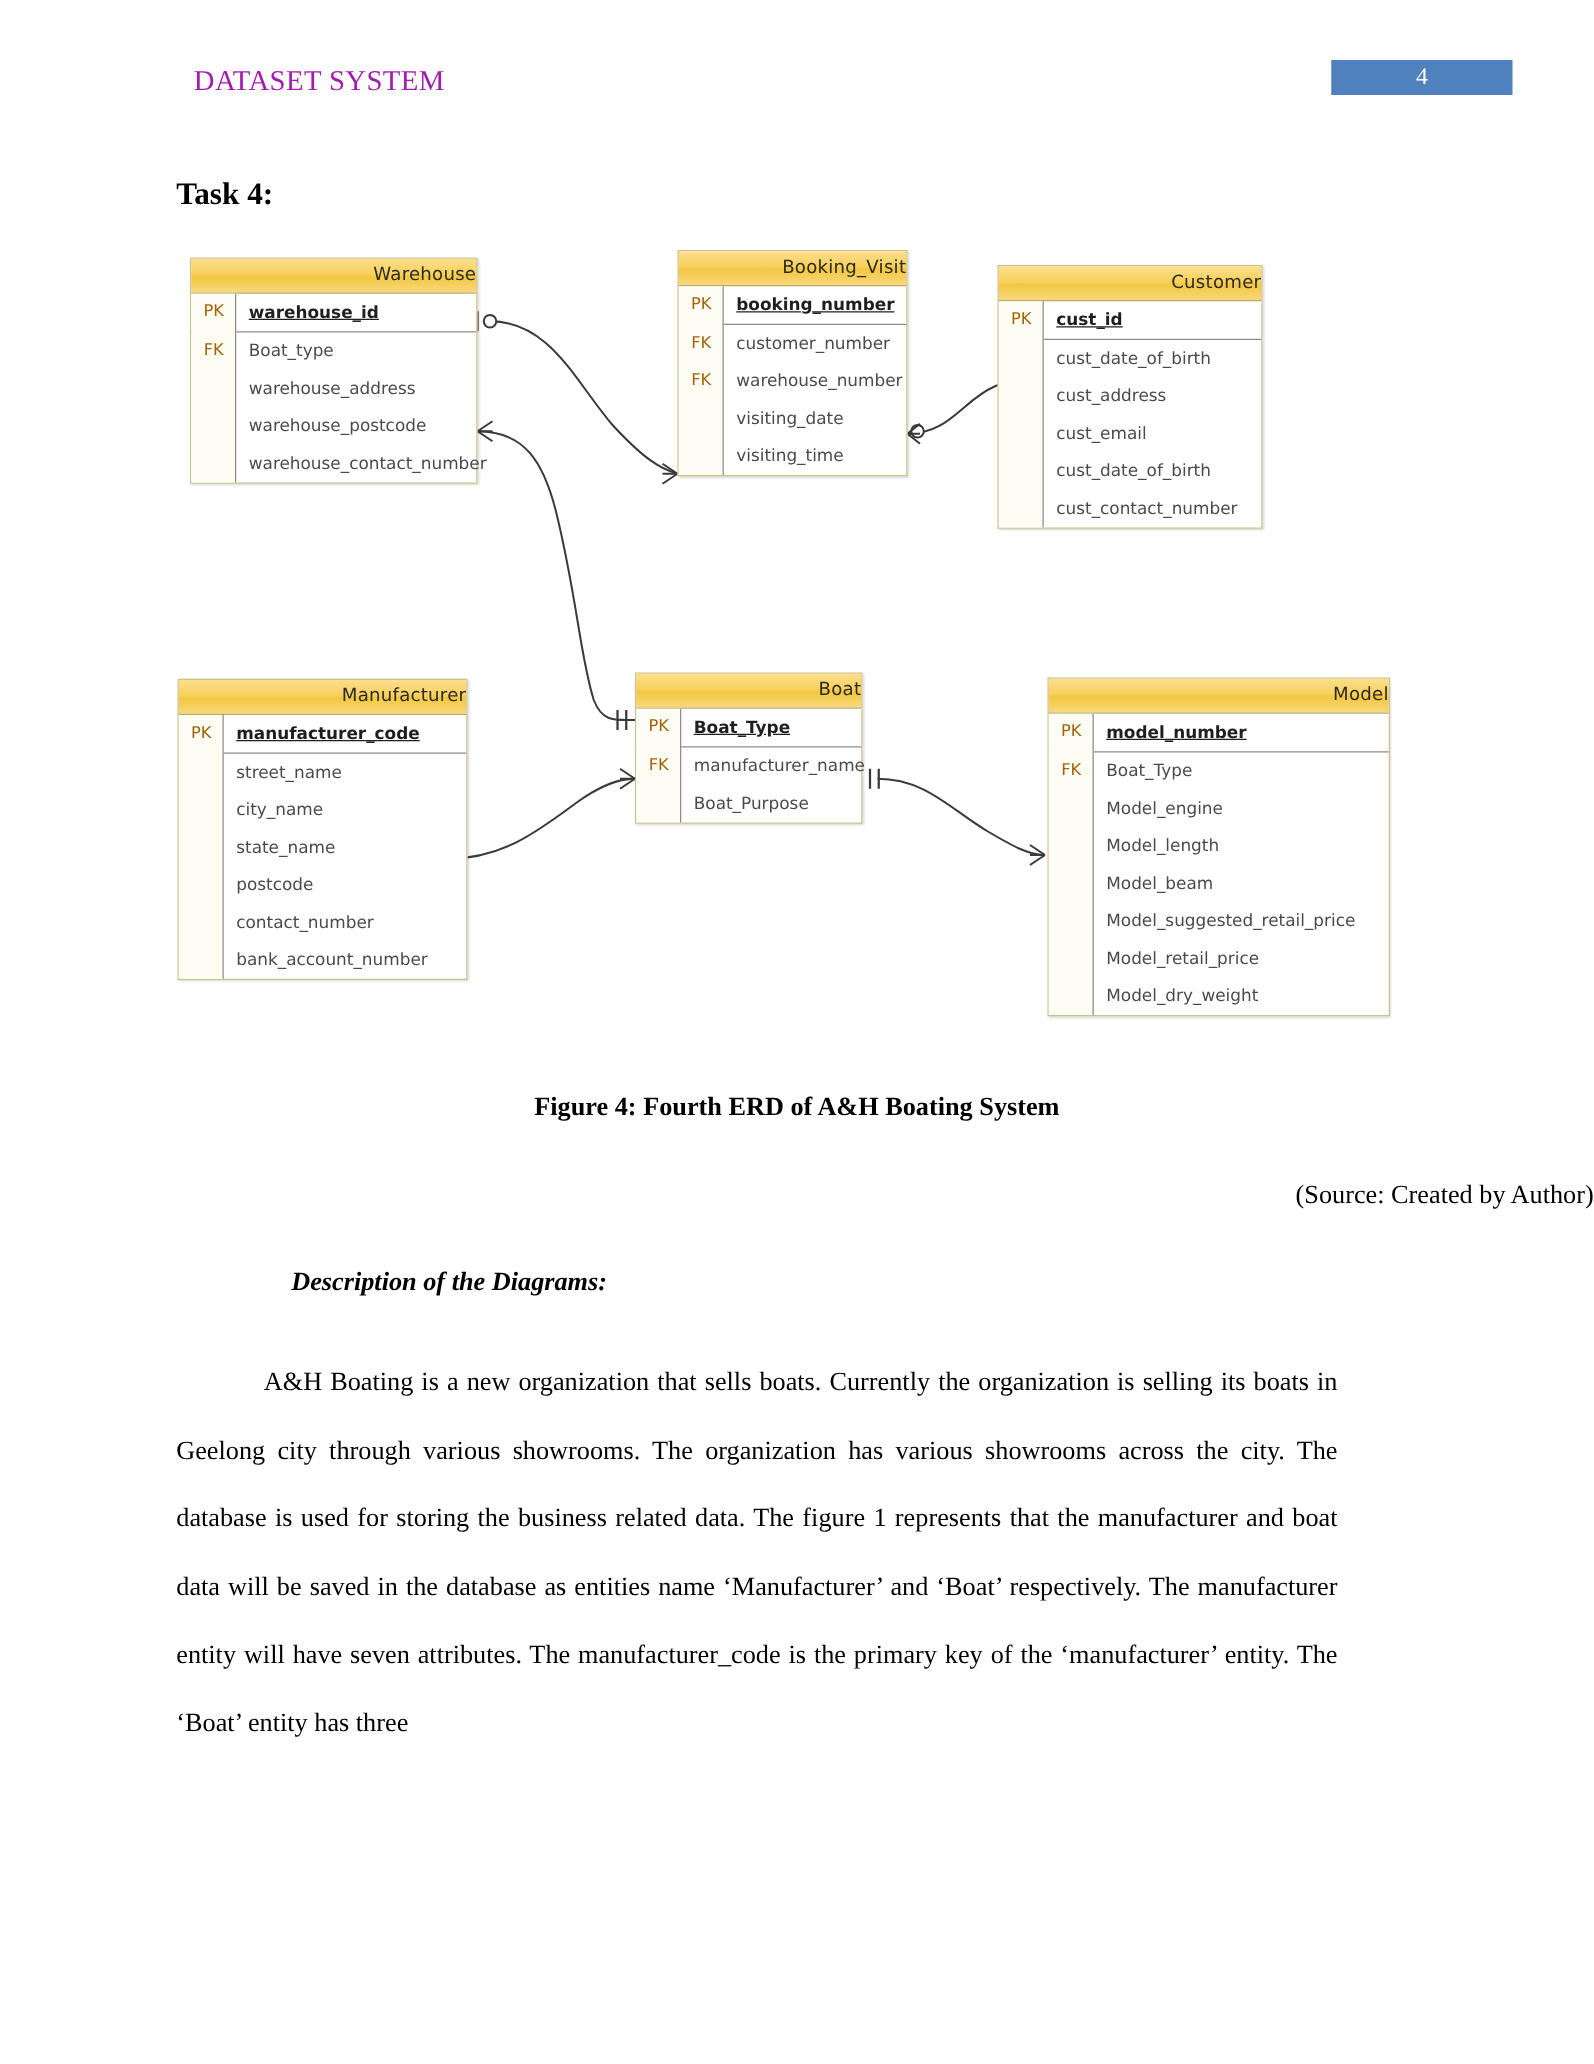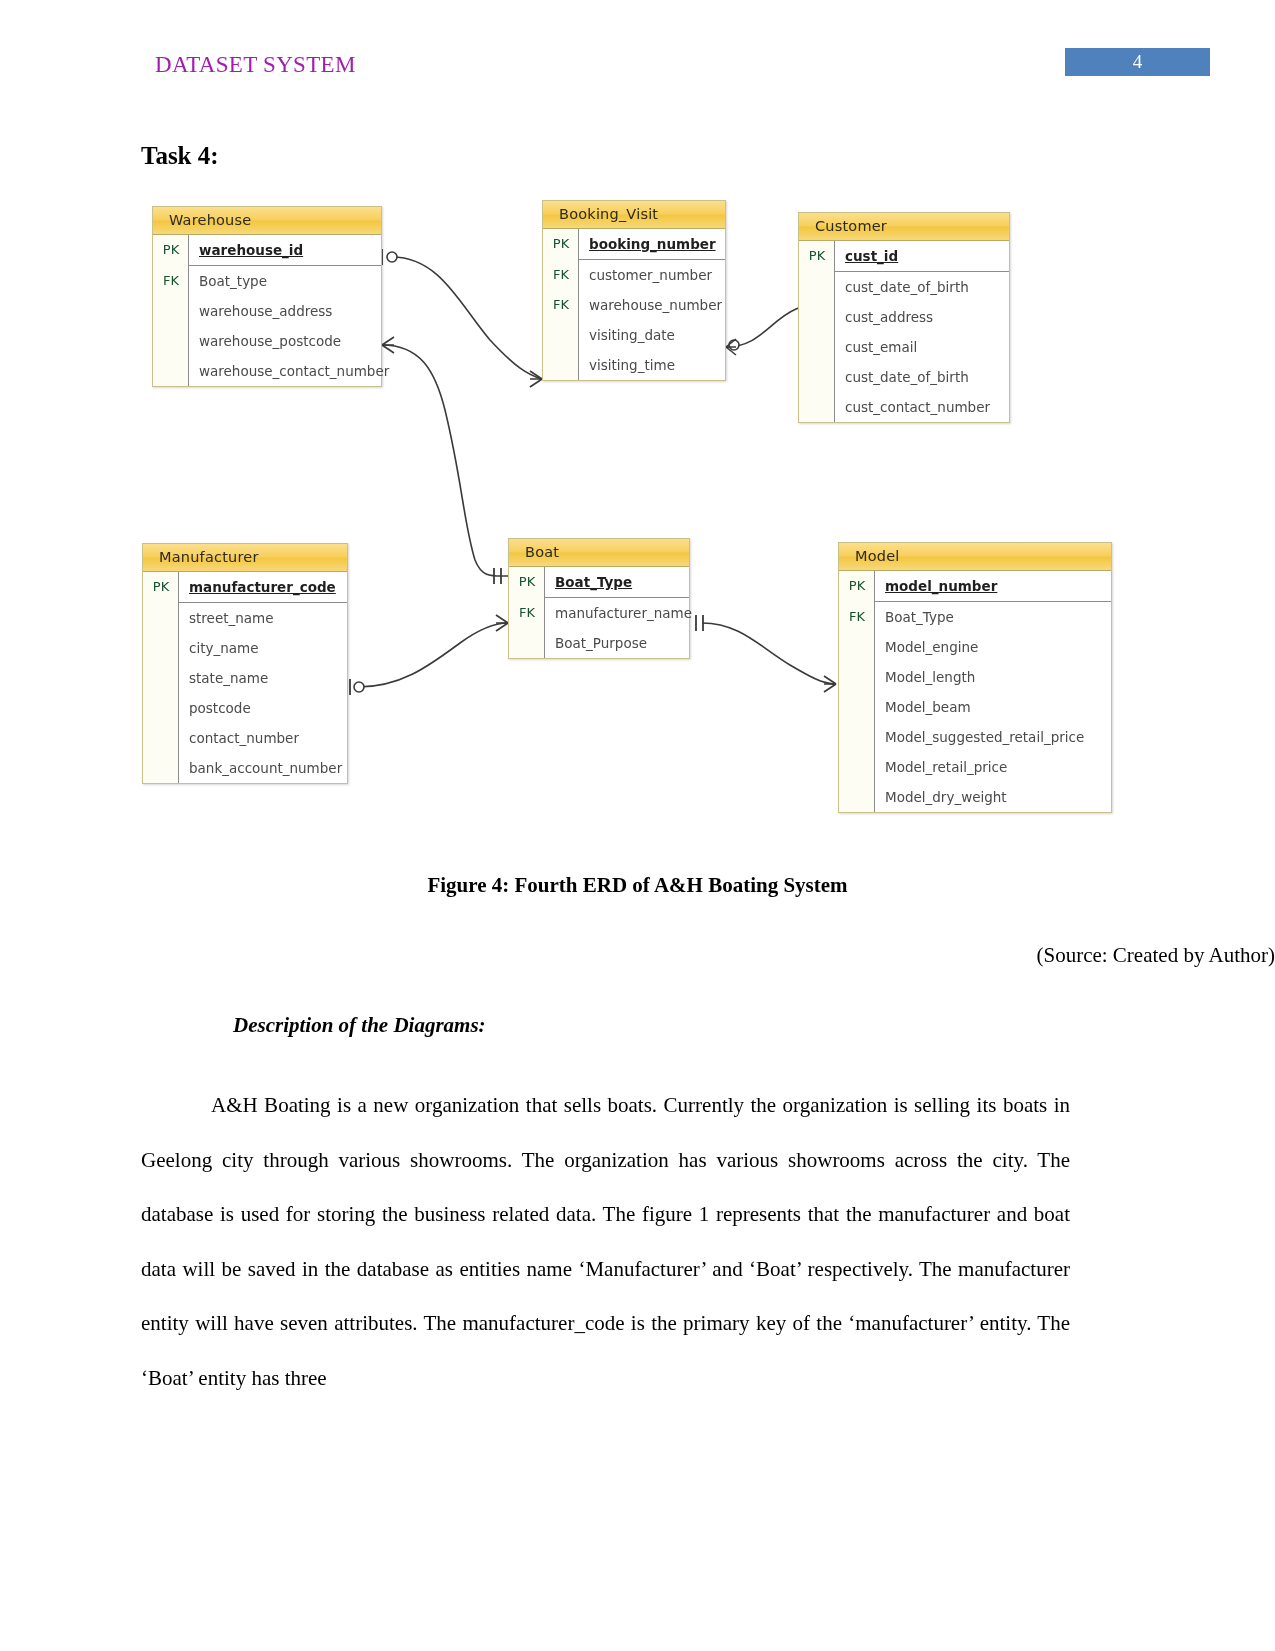--- a/index.html
+++ b/index.html
@@ -83,24 +83,24 @@
   .entity {
     position: absolute;
     background: #ffffff;
     border: 1px solid #c9c08a;
     box-shadow: 1px 1px 2px rgba(0,0,0,0.16);
     font-family: "DejaVu Sans", sans-serif;
   }
   .entity-header {
     background: linear-gradient(to bottom, #fbdf8c 0%, #f7cf5c 48%, #f3c73f 52%, #f8d87b 100%);
     border-bottom: 1px solid #b7a96a;
-    text-align: left;
+    text-align: right;
     font-size: 14.5px;
     color: #2c2a22;
-    padding: 5px 0 6px 16px;
+    padding: 5px 0 6px 3px;
     letter-spacing: 0.2px;
   }
   .entity-body {
     position: relative;
   }
   .entity-leftcol {
     position: absolute;
     left: 0;
     top: 0;
     bottom: 0;
@@ -118,38 +118,38 @@
     font-size: 13.5px;
     color: #4a4a4a;
     white-space: nowrap;
   }
   .attr-key {
     position: absolute;
     left: 0;
     width: 36px;
     text-align: center;
     font-size: 13px;
-    color: #14532d;
+    color: #a16207;
   }
   .attr-name {
     position: absolute;
     left: 46px;
     color: #4a4a4a;
   }
   .attr-row.is-pk .attr-name {
     color: #1f1f1f;
     font-weight: bold;
     text-decoration: underline;
   }
 
   
   #ent-warehouse   { left: 22px;  top: 11px;  width: 230px; }
   #ent-booking     { left: 412px; top: 5px;   width: 184px; }
   #ent-customer    { left: 668px; top: 17px;  width: 212px; }
-  #ent-manufacturer{ left: 12px;  top: 348px; width: 206px; }
+  #ent-manufacturer{ left: 12px;  top: 348px; width: 232px; }
   #ent-boat        { left: 378px; top: 343px; width: 182px; }
   #ent-model       { left: 708px; top: 347px; width: 274px; }
 
   
   .figure-caption {
     position: absolute;
     top: 873px;
     left: 0;
     width: 1275px;
     text-align: center;

